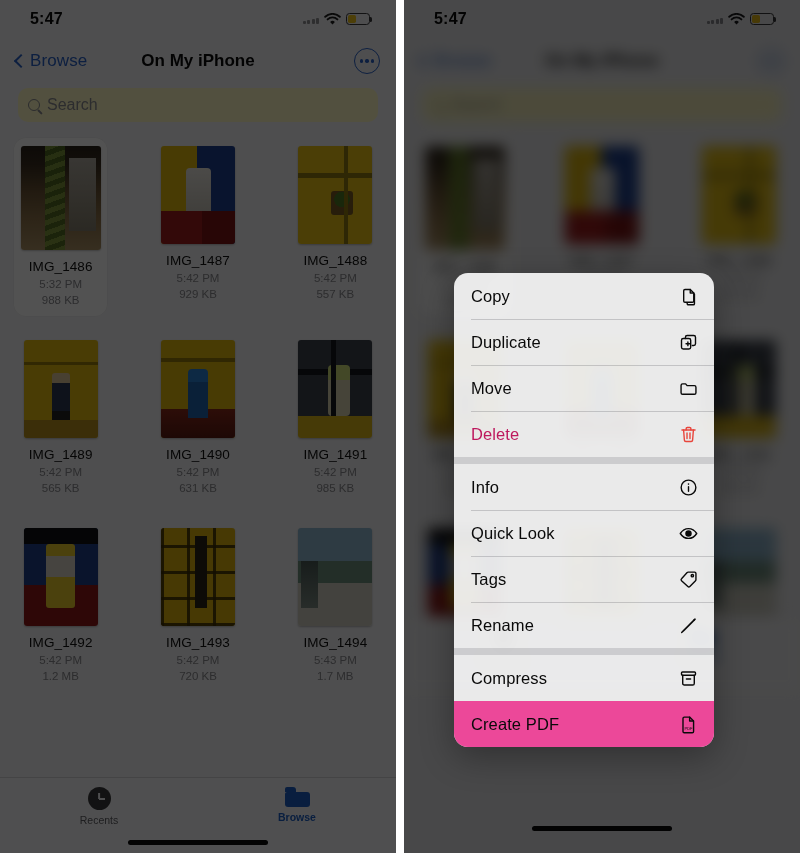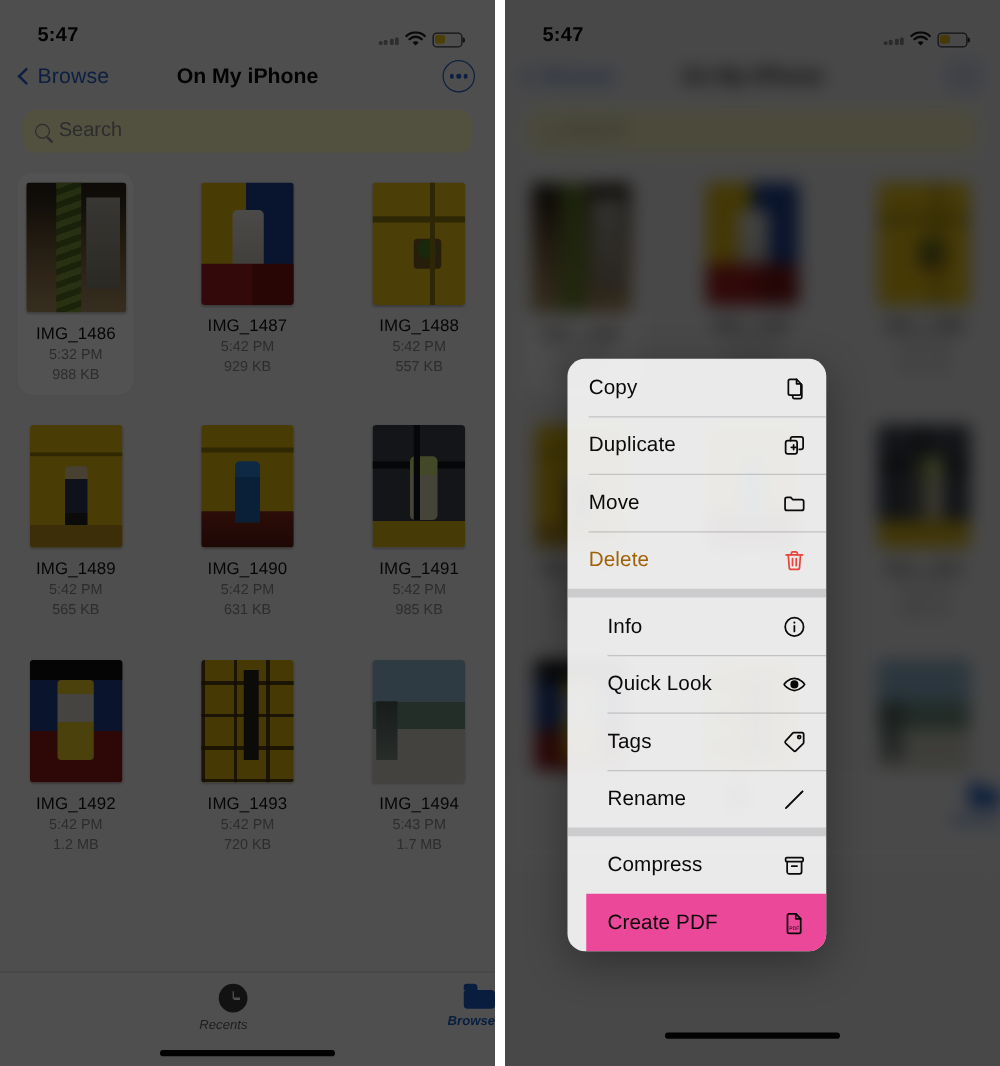--- a/index.html
+++ b/index.html
@@ -15,21 +15,21 @@
   .panel { position: relative; width: 396px; height: 853px; overflow: hidden; background: #f2f2f4; }
   .panel.right { width: 396px; margin-left: 8px; }
 
   .screen { position: absolute; inset: 0; background: #f2f2f4; }
   .dim { position: absolute; inset: 0; background: rgba(0,0,0,0.68); z-index: 40; pointer-events: none; }
   .panel.right .dim { background: rgba(0,0,0,0.70); }
   .panel.right .blurwrap { filter: blur(7px); }
 
   
   .statusbar {
-    position: relative; height: 38px; display: flex; align-items: flex-end;
+    position: relative; height: 38px; display: flex; align-items: center;
     justify-content: space-between; padding: 0 26px 0 30px;
   }
   .clock { font-size: 16px; font-weight: 700; color: #0a0a0a; letter-spacing: .2px; }
   .status-right { display: flex; align-items: center; gap: 5px; }
   .sig { display: flex; align-items: flex-end; gap: 1.5px; height: 9px; }
   .sig i { width: 3px; background: #8e8e93; border-radius: 1px; display: block; }
   .sig i:nth-child(1){height:3px;} .sig i:nth-child(2){height:4px;}
   .sig i:nth-child(3){height:5px;} .sig i:nth-child(4){height:6px;}
   .battery {
     width: 24px; height: 12px; border: 1.4px solid #3a3a3c; border-radius: 3.5px;
@@ -127,54 +127,54 @@
   .a-grid .f { position:absolute; left:46%; top:8%; width:16%; height:74%; background:#2b2418; }
   .a-city { background: linear-gradient(180deg,#8fb6cf 0 34%,#6f8e7e 34% 56%,#cfcec2 56% 100%); }
   .a-city::after { content:""; position:absolute; left:4%; top:34%; width:22%; height:48%;
       background: linear-gradient(180deg,#4a5a56,#7c8a82); }
 
   
   .tabbar {
     position:absolute; bottom:0; left:0; right:0; height: 76px; background: #f6f6f8;
     border-top: .5px solid #d2d2d6; display:flex;
   }
-  .tab { flex:1; display:flex; flex-direction:column; align-items:flex-end; justify-content:flex-start;
-         padding-top: 9px; gap:4px; cursor:pointer;font-style:italic; }
+  .tab { flex:1; display:flex; flex-direction:column; align-items:center; justify-content:flex-start;
+         padding-top: 9px; gap:4px; cursor:pointer; }
   .tab .lbl { font-size: 10.5px; }
   .tab.inactive .lbl { color:#5e5e63; }
   .tab.active .lbl { color:#1d5fc4; font-weight:600; }
   .clock-ic { width:23px; height:23px; border-radius:50%; background:#3a3a3c; position:relative; }
   .clock-ic::before { content:""; position:absolute; left:50%; top:25%; width:1.8px; height:28%;
                       background:#f6f6f8; transform: translateX(-50%); }
   .clock-ic::after { content:""; position:absolute; left:50%; top:49%; width:26%; height:1.8px;
                      background:#f6f6f8; }
   .folder-ic { width:25px; height:20px; position:relative; }
   .folder-ic::before { content:""; position:absolute; left:0; top:0; width:11px; height:5px;
                        background:#1d5fc4; border-radius:2px 3px 0 0; }
   .folder-ic::after { content:""; position:absolute; left:0; top:4.5px; width:25px; height:15.5px;
                       background:#1d5fc4; border-radius:2px 3px 3px 3px; }
   .home-ind { position:absolute; bottom:8px; left:50%; transform:translateX(-50%);
               width:140px; height:5px; background:#0a0a0a; border-radius:3px; }
 
   
   .ctxmenu {
-    position:absolute; left: 50px; top: 287px; width: 207px; z-index: 60;
+    position:absolute; left: 50px; top: 273px; width: 260px; z-index: 60;
     background: rgba(249,249,249,0.92); border-radius: 14px; overflow:hidden;
     box-shadow: 0 10px 34px rgba(0,0,0,.33);
   }
-  .mgroup + .mgroup { border-top: 7px solid rgba(120,120,128,0.26); padding-left: 15px; }
+  .mgroup + .mgroup { border-top: 7px solid rgba(120,120,128,0.26); }
   .mitem {
     height: 46px; display:flex; align-items:center; justify-content:space-between;
     padding: 0 15px 0 17px; cursor:pointer; position:relative;
   }
   .mitem + .mitem::before {
     content:""; position:absolute; left:17px; right:0; top:0; height:.5px; background: rgba(60,60,67,.22);
   }
   .mitem .mlabel { font-size: 16.5px; color:#0a0a0a; letter-spacing:.1px; }
-  .mitem.destructive .mlabel { color:#a16207; }
+  .mitem.destructive .mlabel { color:#be185d; }
   .mitem.highlighted { background:#ec4899; }
   .mitem.highlighted::before { background: transparent; }
   .micon { width: 22px; height: 22px; display:flex; align-items:center; justify-content:center; flex:none; }
   .micon svg { display:block; }
 
   .panel.right .ctxmenu { filter:none; }
 </style>
 </head>
 <body>
 

